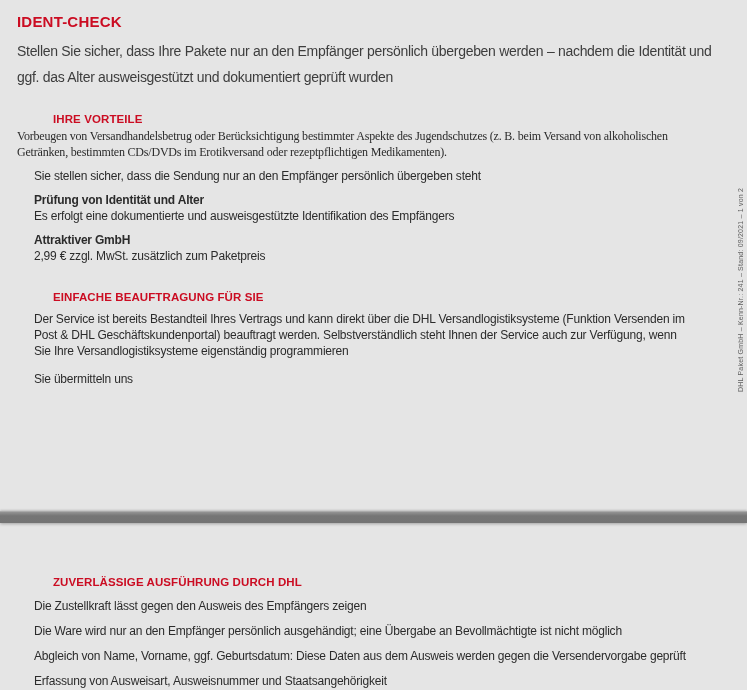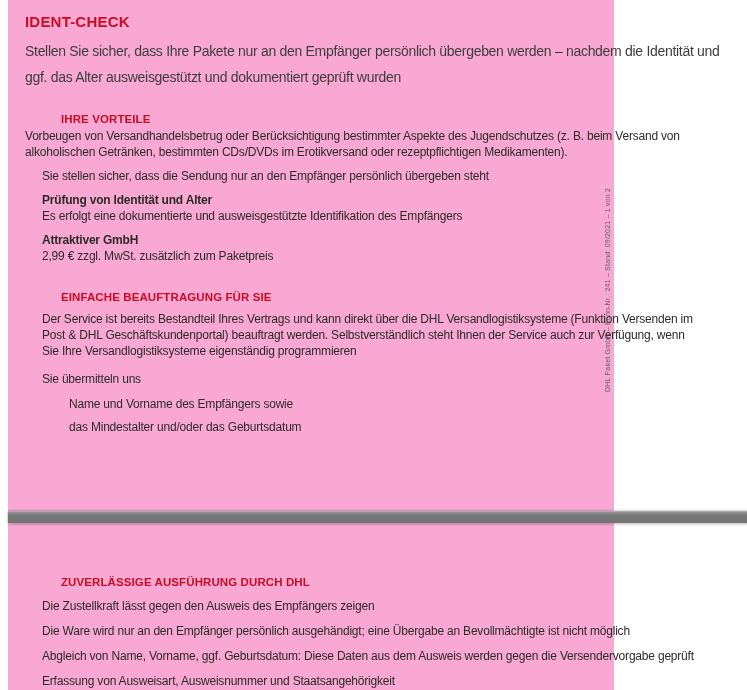--- a/index.html
+++ b/index.html
@@ -5,32 +5,32 @@
   :root{
     --brand-red:#CB0C22;
     --divider:#787878;
     --text-dark:#2b2b2b;
     --text-intro:#3d3d3d;
     --side-text:#5f5f5f;
   }
   *{margin:0;padding:0;box-sizing:border-box;}
   html,body{width:747px;height:690px;background:#fff;overflow:hidden;
     font-family:"Liberation Sans","DejaVu Sans",sans-serif;}
-  .canvas{position:relative;width:606px;height:690px;background:#f9a8d4;margin-left:8px;}
+  .canvas{position:relative;width:747px;height:690px;background:#e5e5e5;}
 
   
   .page1{position:absolute;top:0;left:0;width:747px;padding:13px 25px 0 17px;}
   .doc-title{color:var(--brand-red);font-size:15px;font-weight:bold;letter-spacing:.2px;}
   .intro{margin-top:8px;max-width:715px;font-size:14px;line-height:26px;
     color:var(--text-intro);letter-spacing:-0.3px;}
   .sec-heading{color:var(--brand-red);font-size:11.5px;font-weight:bold;letter-spacing:.1px;padding-left:36px;}
   .h-vorteile{margin-top:23px;}
   .h-beauftragung{margin-top:27px;}
   .body-text{margin-top:4px;max-width:672px;font-size:12px;line-height:15.5px;
-    color:var(--text-dark);letter-spacing:-0.2px;}
+    color:var(--text-dark);letter-spacing:-0.2px;font-family:Liberation Serif, serif;}
 
   .bullet-list{list-style:none;}
   .bullet-item{display:flex;align-items:flex-start;margin-top:8px;}
   .bullet-item .marker-col{flex:0 0 17px;padding-top:4px;}
   .sq{width:5px;height:5px;background:var(--brand-red);}
   .bullet-body{max-width:660px;font-size:12px;line-height:16px;color:var(--text-dark);
     letter-spacing:-0.2px;}
   .bullet-title{font-weight:bold;}
 
   .dash-list{list-style:none;margin-top:9px;}
@@ -99,30 +99,20 @@
 
     <ul class="bullet-list">
       <li class="bullet-item">
         <span class="marker-col"><span class="sq"></span></span>
         <div class="bullet-body">Der Service ist bereits Bestandteil Ihres Vertrags und kann direkt über die DHL Versandlogistiksysteme (Funktion Versenden im Post &amp; DHL Geschäftskundenportal) beauftragt werden. Selbstverständlich steht Ihnen der Service auch zur Verfügung, wenn Sie Ihre Versandlogistiksysteme eigenständig programmieren</div>
       </li>
       <li class="bullet-item" style="margin-top:12px;">
         <span class="marker-col"><span class="sq"></span></span>
         <div class="bullet-body">
           <div>Sie übermitteln uns</div>
-          <ul class="dash-list">
-            <li class="dash-item">
-              <span class="marker-col"><span class="dash"></span></span>
-              <span class="dash-text">Name und Vorname des Empfängers sowie</span>
-            </li>
-            <li class="dash-item">
-              <span class="marker-col"><span class="dash"></span></span>
-              <span class="dash-text">das Mindestalter und/oder das Geburtsdatum</span>
-            </li>
-          </ul>
         </div>
       </li>
     </ul>
   </section>
 
   <div class="side-note">DHL Paket GmbH – Kenn-Nr.: 241 – Stand: 09/2021 – 1 von 2</div>
 
   <div class="page-divider"></div>
 
   <section class="page2">

